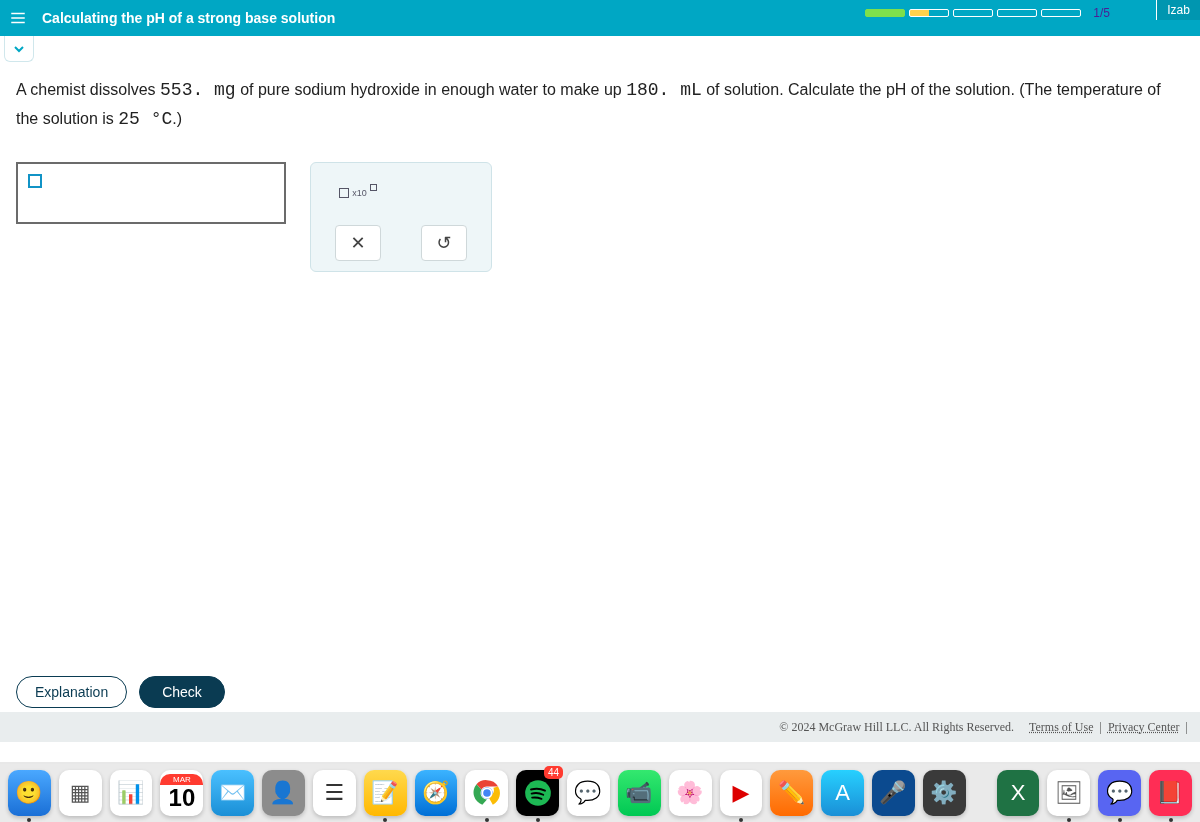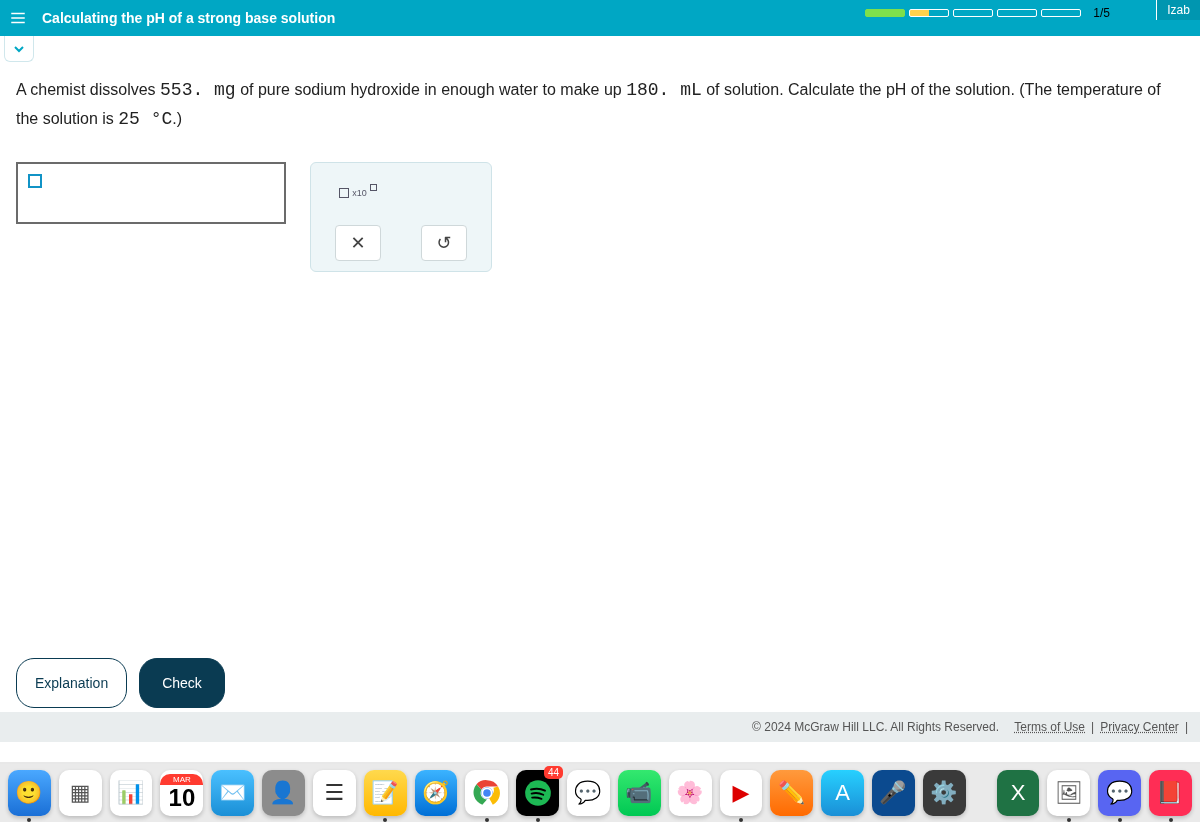--- a/index.html
+++ b/index.html
@@ -8,41 +8,41 @@
     height: 36px; background: #00a7c4; display: flex; align-items: center; color: #fff;
     font-size: 14px; position: relative;
   }
   .hamburger { width: 36px; height: 36px; display:flex; align-items:center; justify-content:center; cursor:pointer; }
   .hamburger svg { width:18px; height:18px; }
   .top-title { font-weight: 600; margin-left: 6px; }
   .progress-area { position:absolute; right: 90px; top: 6px; display:flex; gap:4px; align-items:center; }
   .seg { width: 40px; height: 8px; border: 1px solid #fff; border-radius: 2px; }
   .seg.filled { background: #7ee04b; border-color:#7ee04b; }
   .seg.part { background: linear-gradient(to right,#ffd24d 50%, transparent 50%); }
-  .counter { color:#000000; font-size:12px; margin-left:8px; }
+  .counter { color:#4c1d95; font-size:12px; margin-left:8px; }
   .izab { position:absolute; right:0; top:-2px; height:22px; width:44px; background:#0096b0; border:1px solid #fff; border-bottom:none; border-right:none; color:#fff; font-size:12px; display:flex; align-items:center; justify-content:center; }
   .collapse-tab { width:30px; height:26px; background:#fff; border:1px solid #d0e7ec; border-top:none; border-radius:0 0 6px 6px; display:flex; align-items:center; justify-content:center; margin-left:4px; cursor:pointer;}
   .collapse-tab svg{ width:16px; height:16px; stroke:#00a7c4; }
   .content { background:#fff; padding: 14px 16px 0 16px; height: 700px; position:relative; }
   .question { font-size:16px; color:#222; line-height:1.6; }
   .question .num { font-family: Liberation Mono, monospace; font-size:18px; }
   .answer-row { margin-top: 28px; display:flex; align-items:flex-start; gap:24px; }
   .answer-box { width:270px; height:62px; border:2px solid #6b6b6b; padding:10px; display:flex; align-items:flex-start; }
   .placeholder-sq { width:14px; height:14px; border:2px solid #1193c6; }
   .tool-panel { background:#eef6f8; border:1px solid #cfe3e8; border-radius:6px; padding:6px; display:flex; flex-direction:column; gap:8px; }
   .tool-row { display:flex; gap:40px; padding:4px 18px; }
   .tool-btn { width:46px; height:36px; background:#fff; border:1px solid #cfd8da; border-radius:4px; display:flex; align-items:center; justify-content:center; cursor:pointer; font-size:18px; color:#444;}
   .sci-not { display:flex; align-items:flex-end; gap:2px; }
   .sci-sq { width:10px; height:10px; border:1.5px solid #556; }
   .sci-sq.sm { width:7px; height:7px; margin-bottom:7px; }
   .sci-x10 { font-size:9px; color:#556; margin:0 1px; }
   .footer-bar { position:absolute; bottom:54px; left:0; right:0; padding: 0 16px; display:flex; gap:12px;}
-  .btn-outline { border:1px solid #0a3b52; color:#0a3b52; background:#fff; border-radius:18px; padding:16px 18px; font-size:14px; cursor:pointer;}
+  .btn-outline { border:1px solid #0a3b52; color:#0a3b52; background:#fff; border-radius:18px; padding:7px 18px; font-size:14px; cursor:pointer;}
   .btn-fill { border:1px solid #0a3b52; color:#fff; background:#0a3b52; border-radius:18px; padding:7px 22px; font-size:14px; cursor:pointer;}
-  .legal-bar { position:absolute; bottom:20px; left:0; right:0; background:#e9edee; height:30px; display:flex; align-items:center; justify-content:flex-end; padding:0 12px; font-size:12px; color:#555; gap:6px;}
+  .legal-bar { position:absolute; bottom:20px; left:0; right:0; background:#e9edee; height:30px; display:flex; align-items:center; justify-content:flex-end; padding:0 12px; font-size:12px; color:#555; gap:6px;font-family:Liberation Serif, serif;}
   .legal-bar a { color:#555; text-decoration: underline dotted; cursor:pointer; }
   .dock { position:absolute; bottom:0; left:0; right:0; height:58px; display:flex; align-items:center; padding:0 8px; gap:8px; background: rgba(240,240,240,0.3); }
   .dock-item { width:46px; height:46px; border-radius:10px; display:flex; align-items:center; justify-content:center; font-size:22px; color:#fff; cursor:pointer; position:relative; box-shadow: 0 2px 4px rgba(0,0,0,0.2);}
   .dock-dot { position:absolute; bottom:-6px; left:50%; transform:translateX(-50%); width:4px; height:4px; border-radius:50%; background:#333;}
   .badge { position:absolute; top:-4px; right:-4px; background:#ff3b30; color:#fff; font-size:10px; border-radius:5px; padding:1px 4px; min-width:16px; text-align:center;}
   .cal { background:#fff; flex-direction:column; color:#000;}
   .cal-top{ background:#ff3b30; color:#fff; font-size:8px; width:100%; text-align:center; border-radius:10px 10px 0 0; padding:1px 5px;}
   .cal-day{ font-size:24px; font-weight:700; line-height:1.1;}
 </style>
 </head>

